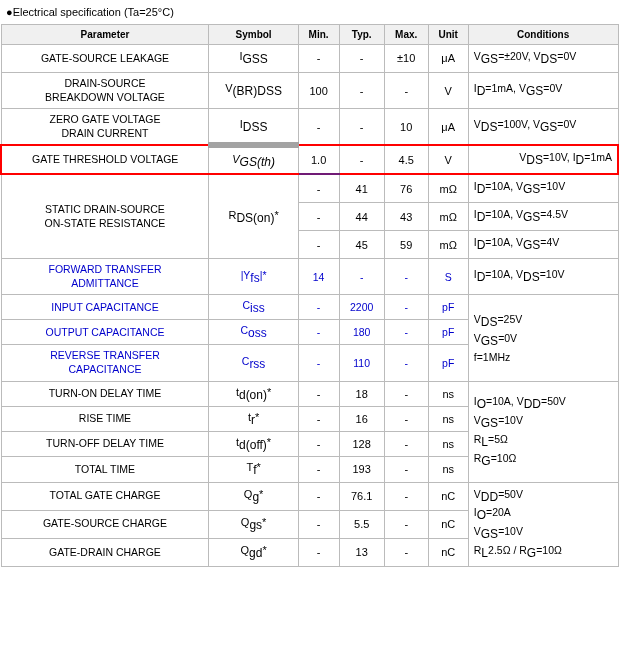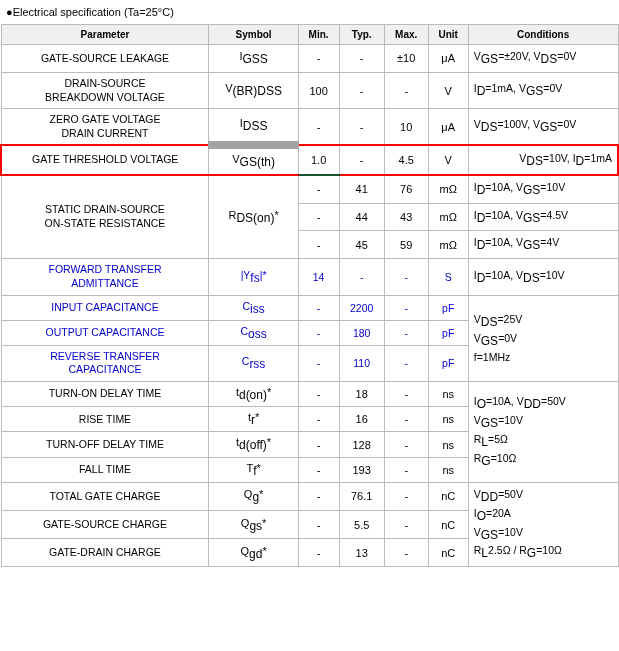--- a/index.html
+++ b/index.html
@@ -101,22 +101,22 @@
       <td>I<sub>DSS</sub></td>
       <td>-</td>
       <td>-</td>
       <td>10</td>
       <td>μA</td>
       <td class="conditions-col">V<sub>DS</sub>=100V, V<sub>GS</sub>=0V</td>
     </tr>
 
     <tr class="highlighted">
       <td class="param-col" style="border-left:2px solid red; border-top:2px solid red; border-bottom:2px solid red;">GATE THRESHOLD VOLTAGE</td>
-      <td style="border-top:8px solid #a3a3a3; border-bottom:2px solid red;">V<sub>GS(th)</sub></td>
-      <td style="border-top:2px solid red; border-bottom:2px solid #14532d;">1.0</td>
+      <td style="border-top:6px solid #a3a3a3; border-bottom:2px solid red;font-style:italic;">V<sub>GS(th)</sub></td>
+      <td style="border-top:2px solid red; border-bottom:2px solid #701a75;">1.0</td>
       <td style="border-top:2px solid red; border-bottom:2px solid red;">-</td>
       <td style="border-top:2px solid red; border-bottom:2px solid red;">4.5</td>
       <td style="border-top:2px solid red; border-bottom:2px solid red;">V</td>
       <td class="conditions-col" style="border-right:2px solid red; border-top:2px solid red; border-bottom:2px solid red;text-align:right;">V<sub>DS</sub>=10V, I<sub>D</sub>=1mA</td>
     </tr>
 
     <tr>
       <td class="param-col" rowspan="3">STATIC DRAIN-SOURCE<br>ON-STATE RESISTANCE</td>
       <td rowspan="3">R<sub>DS(on)</sub>*</td>
       <td>-</td>
@@ -200,21 +200,21 @@
     <tr>
       <td class="param-col">TURN-OFF DELAY TIME</td>
       <td>t<sub>d(off)</sub>*</td>
       <td>-</td>
       <td>128</td>
       <td>-</td>
       <td>ns</td>
     </tr>
 
     <tr>
-      <td class="param-col">FALL TIME</td>
+      <td class="param-col">TOTAL TIME</td>
       <td>T<sub>f</sub>*</td>
       <td>-</td>
       <td>193</td>
       <td>-</td>
       <td>ns</td>
     </tr>
 
     <tr>
       <td class="param-col">TOTAL GATE CHARGE</td>
       <td>Q<sub>g</sub>*</td>

